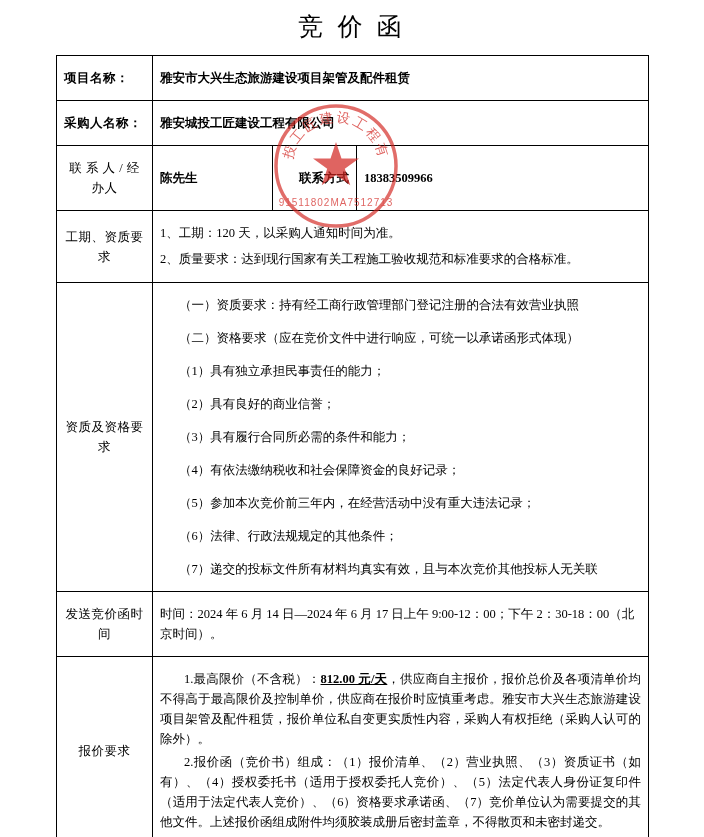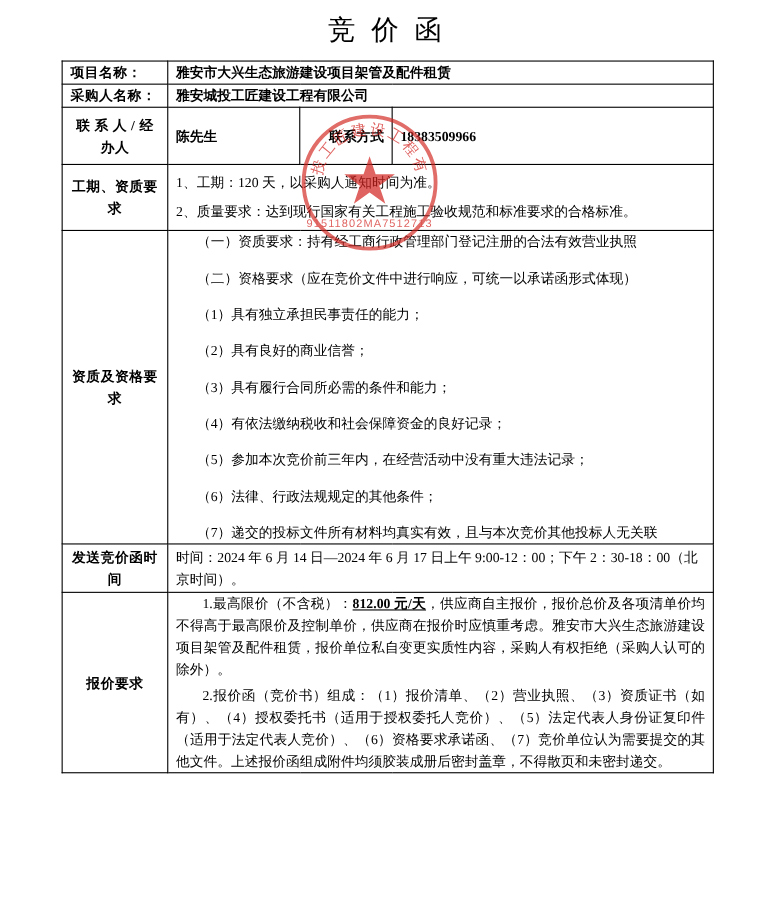--- a/index.html
+++ b/index.html
@@ -43,27 +43,27 @@
     font-weight: bold;
   }
   table.main {
     border-collapse: collapse;
     width: 592px;
     table-layout: fixed;
     font-size: 12.5px;
   }
   table.main td {
     border: 1px solid #000;
-    padding: 0 7px;
+    padding: 12px 7px;
     vertical-align: middle;
     line-height: 20px;
   }
   td.label {
     width: 96px;
-    font-weight: bold;
+    font-weight: normal;
     text-align: center;
     letter-spacing: 0.5px;
     margin-left: 12px;
   }
   td.label-left {
     width: 96px;
     font-weight: bold;
     text-align: left;
     padding-left: 7px;
     letter-spacing: 0.5px;

